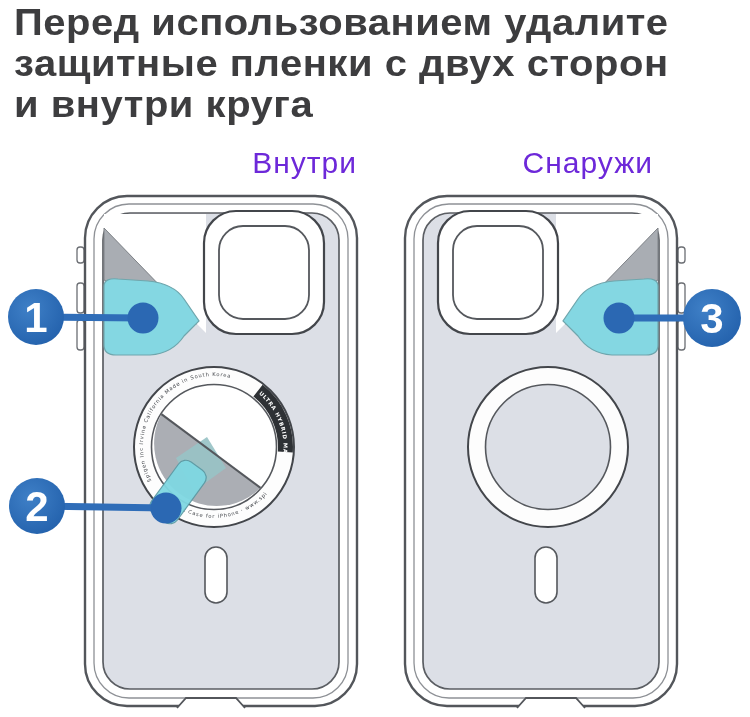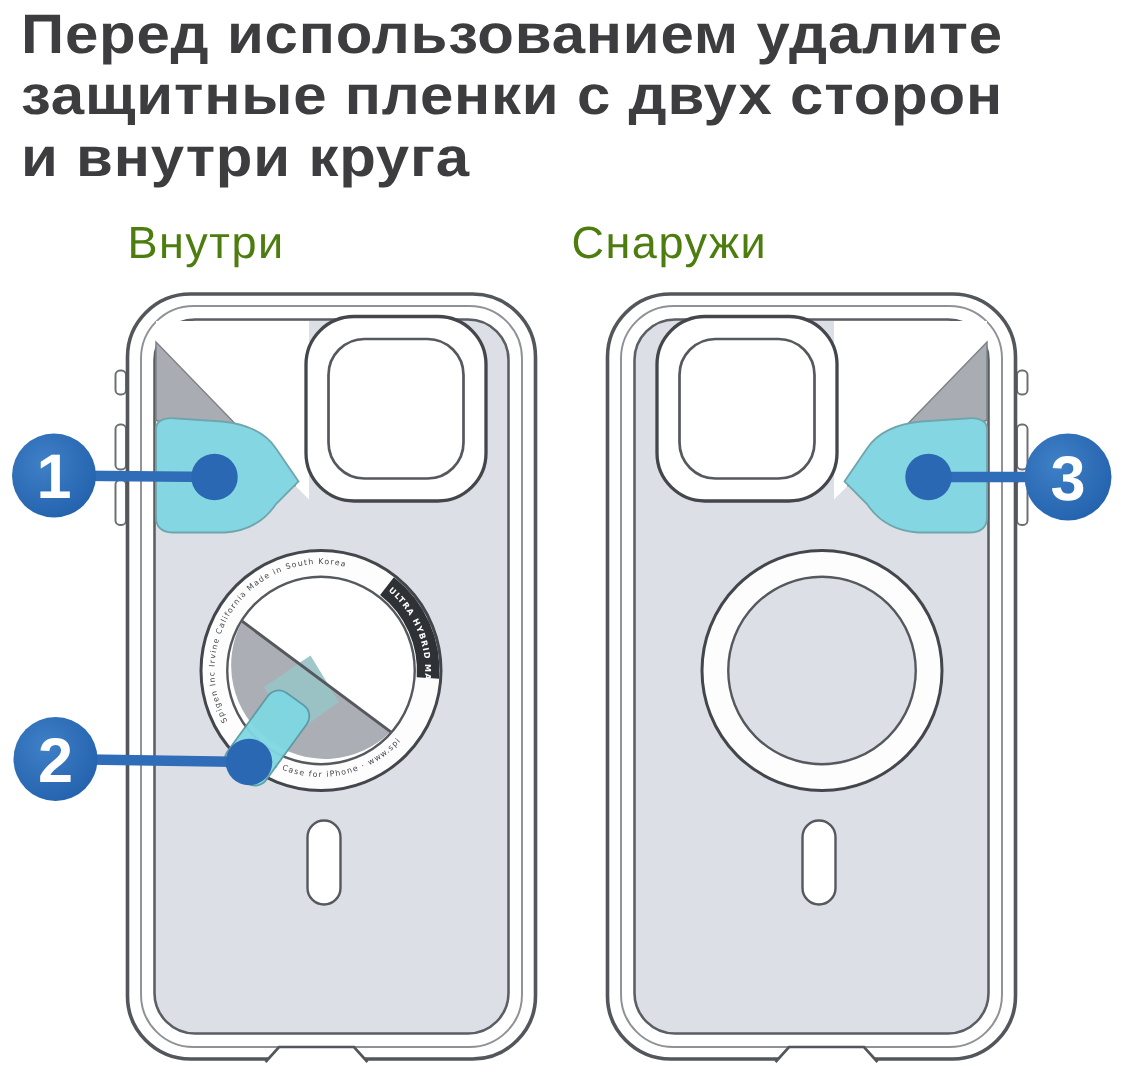--- a/index.html
+++ b/index.html
@@ -2,22 +2,22 @@
 <html><head>
 <meta charset="utf-8">
 <style>
   html,body{margin:0;padding:0;background:#fff;}
   .page{position:relative;width:750px;height:717px;background:#ffffff;overflow:hidden;
         font-family:"Liberation Sans",sans-serif;}
   .title{position:absolute;left:14px;top:2px;color:#3d3d3f;font-weight:700;
          font-size:37px;line-height:41px;letter-spacing:.5px;
          transform:scaleX(1.08);transform-origin:0 0;white-space:nowrap;}
   .title span{display:block;}
-  .case-label{position:absolute;top:146px;width:272px;text-align:left;
-              font-size:30px;font-weight:400;color:#4d7c0f;letter-spacing:1px;}
+  .case-label{position:absolute;top:146px;width:272px;text-align:right;
+              font-size:30px;font-weight:400;color:#6d28d9;letter-spacing:1px;}
   .label-left{left:85px;}
   .label-right{left:381px;}
   svg{position:absolute;left:0;top:0;}
   svg text{font-family:"DejaVu Sans",sans-serif;}
   .marker-num{font-family:"Liberation Sans",sans-serif;font-weight:700;fill:#ffffff;
               font-size:42px;text-anchor:middle;}
   .ringtxt{font-size:5.2px;letter-spacing:.8px;fill:#45484d;}
   .badgetxt{font-size:5.4px;letter-spacing:.9px;fill:#ffffff;font-weight:700;}
 </style>
 </head>

